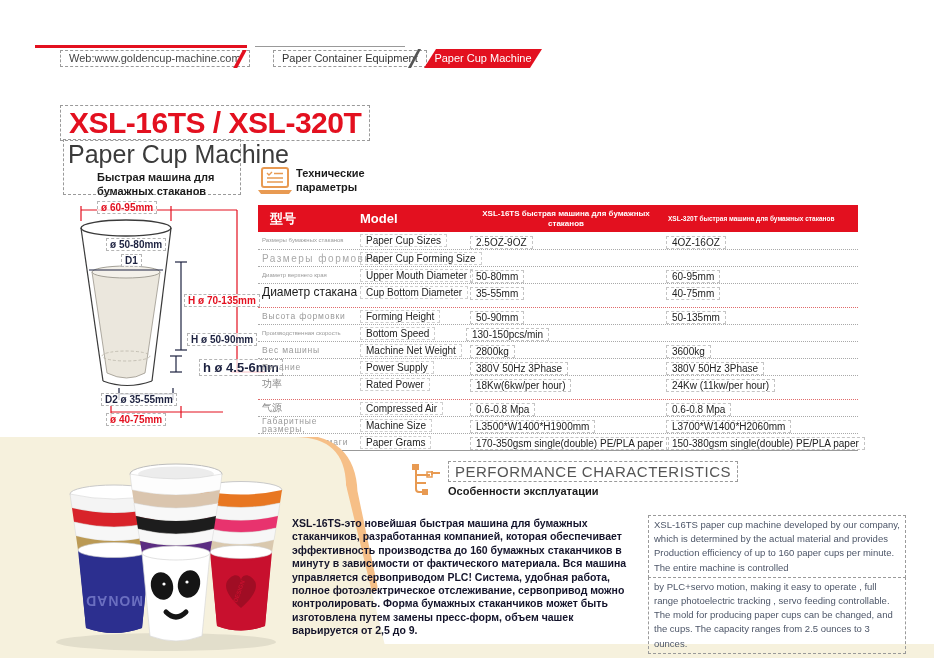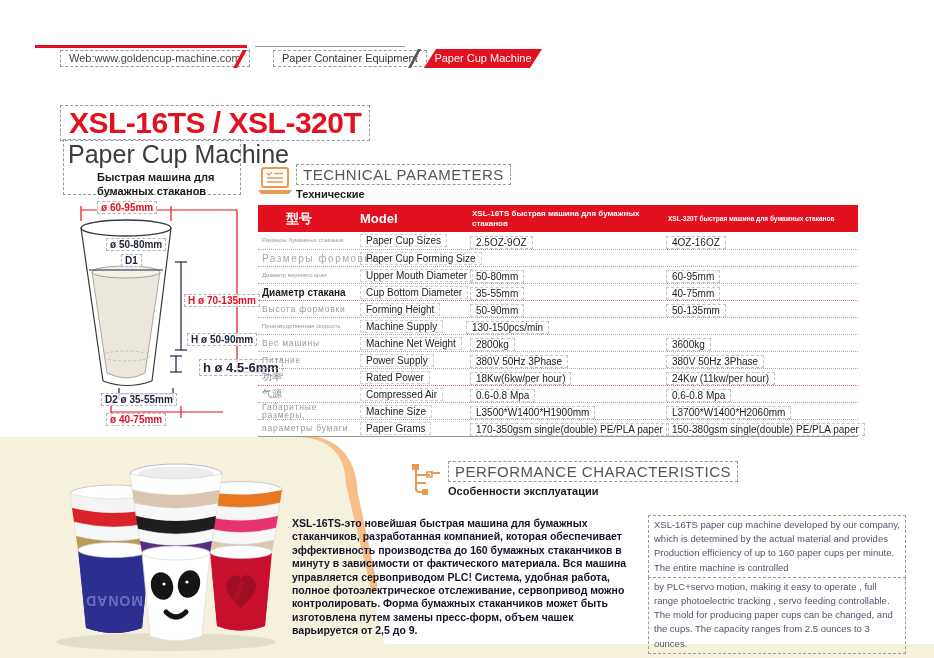--- a/index.html
+++ b/index.html
@@ -29,36 +29,36 @@
   .sec-title { font-size:15px; color:#555; letter-spacing:0.5px; border:1px dashed #9a9a9a; padding:1px 6px; white-space:nowrap; display:inline-block; }
   .sec-sub { font-size:11px; font-weight:bold; color:#1b1b1b; line-height:14px; margin-top:2px; }
   .tech-head { position:absolute; left:296px; top:164px; }
   .tech-icon { position:absolute; left:256px; top:167px; }
   .perf-head { position:absolute; left:448px; top:461px; }
   .perf-icon { position:absolute; left:410px; top:463px; }
 
   
   .table { position:absolute; left:258px; top:205px; width:600px; border-bottom:1px solid #999; }
   .t-head { display:flex; height:27px; background:var(--red); color:#fff; align-items:center; }
-  .th-cn { width:102px; font-size:13px; font-weight:bold; padding-left:28px; }
+  .th-cn { width:102px; font-size:13px; font-weight:bold; padding-left:12px; }
   .th-en { width:100px; font-size:13px; font-weight:bold; }
-  .th-v1 { width:200px; font-size:8px; font-weight:bold; line-height:9.5px; padding-left:12px; }
+  .th-v1 { width:200px; font-size:8px; font-weight:bold; line-height:9.5px; padding-left:12px;text-align:center; }
   .th-v2 { width:198px; font-size:6.5px; font-weight:bold; padding-left:8px; }
   .t-row { display:flex; align-items:center; height:17px; border-top:1px dotted #a9a9a9; }
   .t-row:first-of-type { border-top:none; }
-  .t-row.red-top { border-top:1px dotted #e06a6a; }
+  .t-row.red-top { border-top:1px dotted #e06a6a;margin-top:7px; }
   .t-ru { width:102px; padding-left:4px; overflow:visible; white-space:nowrap; }
   .t-en { width:100px; font-size:10px; color:#222;text-decoration:underline; }
   .t-v1 { width:200px; padding-left:10px; }
   .t-v2 { width:198px; padding-left:6px; }
   .cellbox { display:inline-block; border:1px dashed #c4c4c4; padding:0 5px; font-size:10px; color:#222; white-space:nowrap; }
   .t-en .cellbox { border-color:#cfcfcf; }
   .ru-tiny  .t-ru { font-size:6px; color:#9a9a9a; line-height:6.5px; white-space:normal; }
   .ru-wide  .t-ru { font-size:10px; color:#a9a9a9; letter-spacing:1.5px; }
-  .ru-bold  .t-ru { font-size:10px; font-weight:bold; color:#1b1b1b; }
+  .ru-bold  .t-ru { font-size:12px; font-weight:normal; color:#1b1b1b; }
   .ru-norm  .t-ru { font-size:8.5px; color:#9a9a9a; letter-spacing:0.8px; white-space:normal; line-height:8.5px; }
   .ru-cn    .t-ru { font-size:10px; color:#8a8a8a; }
 
   
   .diagram { position:absolute; left:51px; top:196px; width:220px; height:212px; }
   .dlabel { position:absolute; border:1px dashed #b5b5b5; padding:0 3px; font-size:10px; font-weight:bold; white-space:nowrap; background:rgba(255,255,255,0.75); }
   .dred { color:var(--red); }
   .dnavy { color:#1d2240; }
 
   
@@ -135,21 +135,20 @@
 
   <div class="tech-icon">
     <svg width="38" height="30" viewBox="0 0 38 30">
       <rect x="6" y="1" width="26" height="19" rx="2" fill="none" stroke="#e89a52" stroke-width="2"></rect>
       <path d="M11,6 l2,2 l3,-3" stroke="#e89a52" stroke-width="1.4" fill="none"></path>
       <path d="M18,6.5 h9 M11,11 h16 M11,15 h16" stroke="#e89a52" stroke-width="1.4"></path>
       <path d="M2,23 h34 l-3,4 h-28 z" fill="#e89a52"></path>
     </svg>
   </div>
   <div class="tech-head">
-    <span class="sec-title">TECHNICAL PARAMETERS</span>
     <div class="sec-sub" style="width:110px;">Технические параметры</div>
   </div>
 
   <div class="table">
     <div class="t-head">
       <div class="th-cn">型号</div>
       <div class="th-en">Model</div>
       <div class="th-v1">XSL-16TS быстрая машина для бумажных стаканов</div>
       <div class="th-v2">XSL-320T быстрая машина для бумажных стаканов</div>
     </div>
@@ -185,21 +184,21 @@
 
         <div class="t-row ru-norm red-top">
           <div class="t-ru">Высота формовки</div>
           <div class="t-en"><span class="cellbox">Forming Height</span></div>
           <div class="t-v1"><span class="cellbox">50-90mm</span></div>
           <div class="t-v2"><span class="cellbox">50-135mm</span></div>
         </div>
 
         <div class="t-row ru-tiny">
           <div class="t-ru">Производственная скорость</div>
-          <div class="t-en"><span class="cellbox">Machine Supply</span></div>
+          <div class="t-en"><span class="cellbox">Bottom Speed</span></div>
           <div class="t-v2"><span class="cellbox">130-150pcs/min</span></div>
         </div>
 
         <div class="t-row ru-norm">
           <div class="t-ru">Вес машины</div>
           <div class="t-en"><span class="cellbox">Machine Net Weight</span></div>
           <div class="t-v1"><span class="cellbox">2800kg</span></div>
           <div class="t-v2"><span class="cellbox">3600kg</span></div>
         </div>
 

